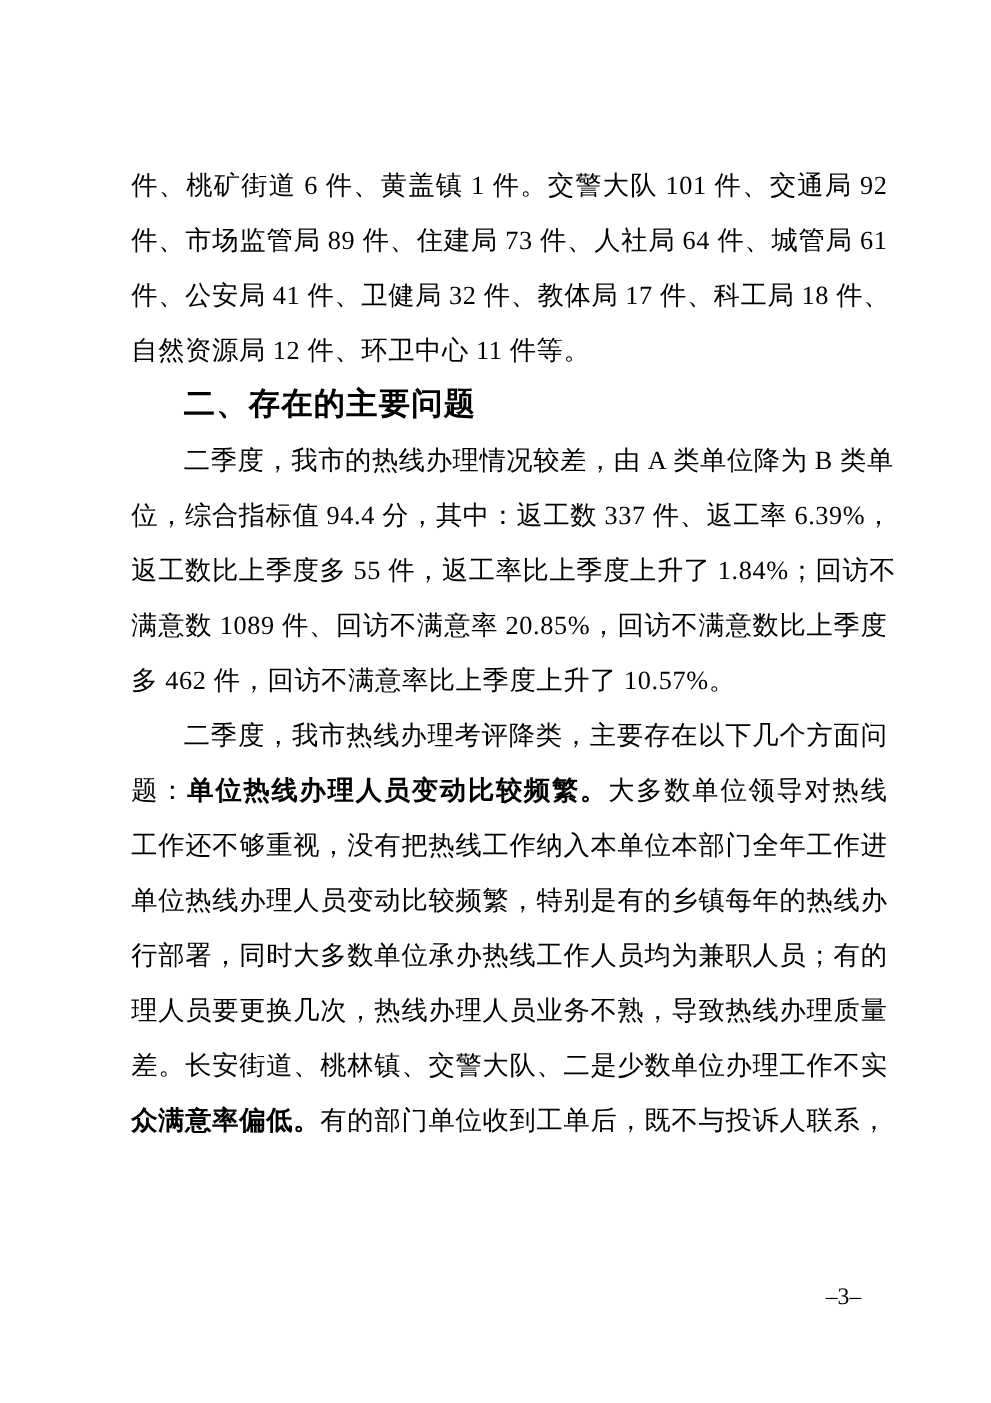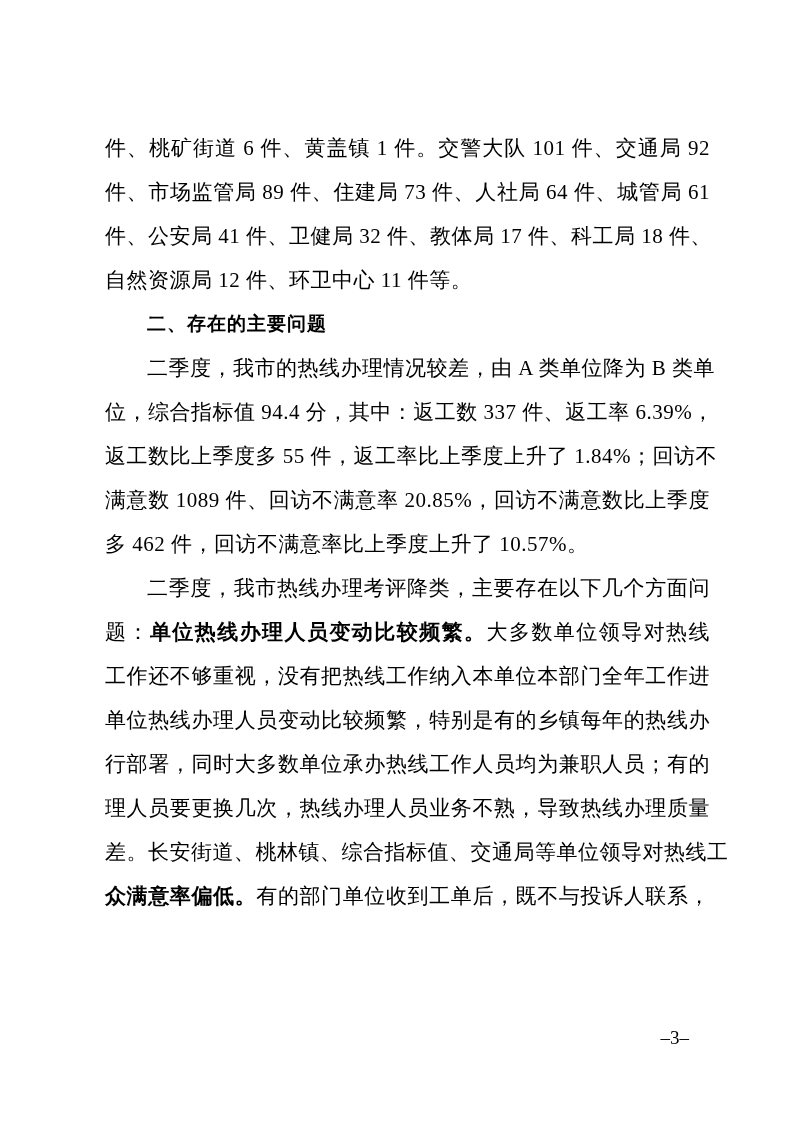--- a/index.html
+++ b/index.html
@@ -32,23 +32,23 @@
     letter-spacing: 0.5px;
   }
   .line.para-end {
     text-align: right;
     text-align-last: left;
   }
   .line.indent {
     padding-left: 42px;
   }
   .line.heading {
-    font-family: Liberation Sans, sans-serif;
+    font-family: Liberation Serif, serif;
     font-weight: bold;
-    font-size: 19px;
+    font-size: 25px;
     letter-spacing: 1px;
   }
   .run.bold {
     font-weight: bold;
   }
   .page-number {
     position: absolute;
     top: 1026px;
     right: 104px;
     font-size: 19px;
@@ -71,17 +71,17 @@
       <div class="line"><span class="run">位，综合指标值 94.4 分，其中：返工数 337 件、返工率 6.39%，</span></div>
       <div class="line"><span class="run">返工数比上季度多 55 件，返工率比上季度上升了 1.84%；回访不</span></div>
       <div class="line"><span class="run">满意数 1089 件、回访不满意率 20.85%，回访不满意数比上季度</span></div>
       <div class="line para-end"><span class="run">多 462 件，回访不满意率比上季度上升了 10.57%。</span></div>
       <div class="line indent"><span class="run">二季度，我市热线办理考评降类，主要存在以下几个方面问</span></div>
       <div class="line"><span class="run">题：</span><span class="run bold">单位热线办理人员变动比较频繁。</span><span class="run">大多数单位领导对热线</span></div>
       <div class="line"><span class="run">工作还不够重视，没有把热线工作纳入本单位本部门全年工作进</span></div>
       <div class="line"><span class="run">单位热线办理人员变动比较频繁，特别是有的乡镇每年的热线办</span></div>
       <div class="line"><span class="run">行部署，同时大多数单位承办热线工作人员均为兼职人员；有的</span></div>
       <div class="line"><span class="run">理人员要更换几次，热线办理人员业务不熟，导致热线办理质量</span></div>
-      <div class="line"><span class="run">差。长安街道、桃林镇、综合指标值、交通局等单位领导对热线工</span></div>
+      <div class="line"><span class="run">差。长安街道、桃林镇、交警大队、二是少数单位办理工作不实</span></div>
       <div class="line"><span class="run bold">众满意率偏低。</span><span class="run">有的部门单位收到工单后，既不与投诉人联系，</span></div>
     </main>
   <div class="page-number">–3–</div>
 </div>
 
 </body></html>

